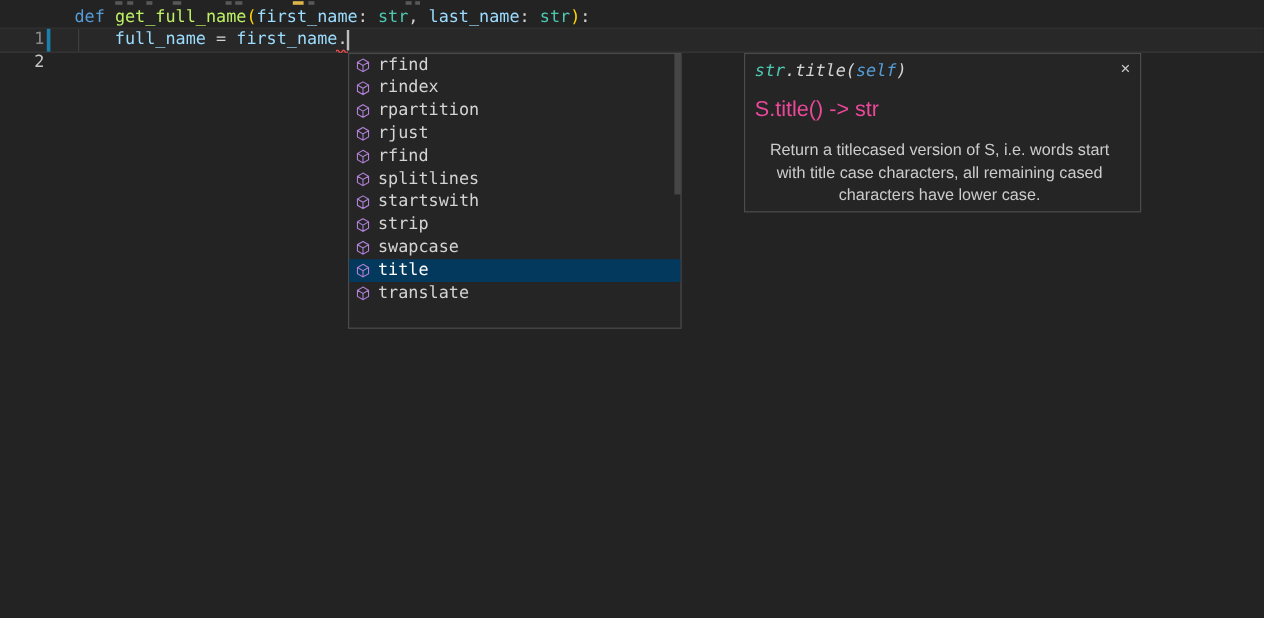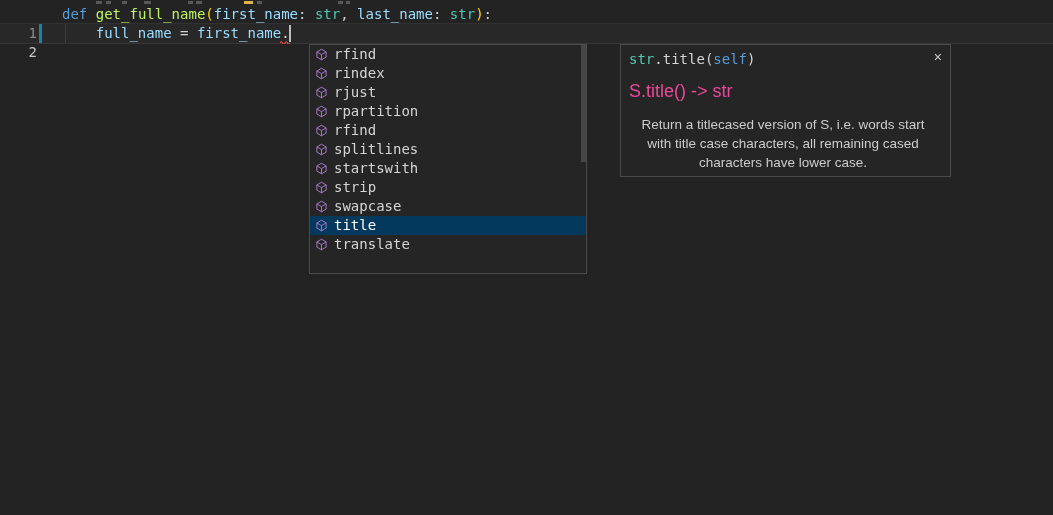--- a/index.html
+++ b/index.html
@@ -38,35 +38,35 @@
   .code-text{position:absolute;left:62px;top:0;}
   .modified-bar{position:absolute;left:39px;top:24px;width:3px;height:19px;background:#1b81a8;}
   .indent-guide{position:absolute;left:65px;top:24px;width:1px;height:19px;background:#3d3d3d;}
   .caret{position:absolute;left:289px;top:25px;width:2px;height:17px;background:#bdbdbd;}
   .squiggle{position:absolute;left:280px;top:40px;width:10px;height:4px;}
   .blame{position:absolute;left:340px;top:0;color:#6b6b6b;}
 
   
   .suggest{
     position:absolute;left:290px;top:44px;width:278px;height:230px;
-    background:#252526;border:1px solid #4b4b4b;box-sizing:border-box;margin-left:19px;
+    background:#252526;border:1px solid #4b4b4b;box-sizing:border-box;
   }
   .srow{display:flex;align-items:center;height:19px;padding-left:4px;gap:5px;
         color:#d4d4d4;font-size:14px;cursor:pointer;}
   .srow.sel{background:#04395e;color:#ffffff;}
   .micon{width:15px;height:15px;display:inline-flex;align-items:center;justify-content:center;flex:0 0 15px;}
   .slabel{white-space:pre;}
   .sscroll{position:absolute;right:0;top:0;width:5px;height:117px;background:rgba(110,110,110,0.45);}
 
   
   .docs{
     position:absolute;left:620px;top:44px;width:331px;height:133px;
     background:#252526;border:1px solid #4b4b4b;box-sizing:border-box;
   }
-  .docs-header{position:absolute;left:8px;top:5px;}
+  .docs-header{position:absolute;left:8px;top:5px;font-style:italic;}
   .docs-close{
     position:absolute;right:6px;top:3px;color:#cccccc;
     font-family:"Liberation Sans",sans-serif;font-size:14px;line-height:14px;
     cursor:pointer;padding:2px;
   }
   .docs-summary{position:absolute;left:8px;top:38px;color:#ec4899;font-size:18px;line-height:17px;}
   .docs-desc{position:absolute;left:8px;top:70px;width:308px;color:#cccccc;font-size:13.5px;line-height:19px;text-align:center;}
 </style>
 </head>
 <body>
@@ -120,29 +120,29 @@
         </svg>
       </span>
       <span class="slabel mono">rindex</span>
     </div>
     <div class="srow">
       <span class="micon">
         <svg width="13" height="13" viewBox="0 0 16 16">
           <path d="M8 1.5 L13.7 4.8 V11.2 L8 14.5 L2.3 11.2 V4.8 Z M2.3 4.8 L8 8.1 L13.7 4.8 M8 8.1 V14.5" fill="none" stroke="#b180d7" stroke-width="1.1"></path>
         </svg>
       </span>
+      <span class="slabel mono">rpartition</span>
+    </div>
+    <div class="srow">
+      <span class="micon">
+        <svg width="13" height="13" viewBox="0 0 16 16">
+          <path d="M8 1.5 L13.7 4.8 V11.2 L8 14.5 L2.3 11.2 V4.8 Z M2.3 4.8 L8 8.1 L13.7 4.8 M8 8.1 V14.5" fill="none" stroke="#b180d7" stroke-width="1.1"></path>
+        </svg>
+      </span>
       <span class="slabel mono">rjust</span>
-    </div>
-    <div class="srow">
-      <span class="micon">
-        <svg width="13" height="13" viewBox="0 0 16 16">
-          <path d="M8 1.5 L13.7 4.8 V11.2 L8 14.5 L2.3 11.2 V4.8 Z M2.3 4.8 L8 8.1 L13.7 4.8 M8 8.1 V14.5" fill="none" stroke="#b180d7" stroke-width="1.1"></path>
-        </svg>
-      </span>
-      <span class="slabel mono">rpartition</span>
     </div>
     <div class="srow">
       <span class="micon">
         <svg width="13" height="13" viewBox="0 0 16 16">
           <path d="M8 1.5 L13.7 4.8 V11.2 L8 14.5 L2.3 11.2 V4.8 Z M2.3 4.8 L8 8.1 L13.7 4.8 M8 8.1 V14.5" fill="none" stroke="#b180d7" stroke-width="1.1"></path>
         </svg>
       </span>
       <span class="slabel mono">rfind</span>
     </div>
     <div class="srow">

